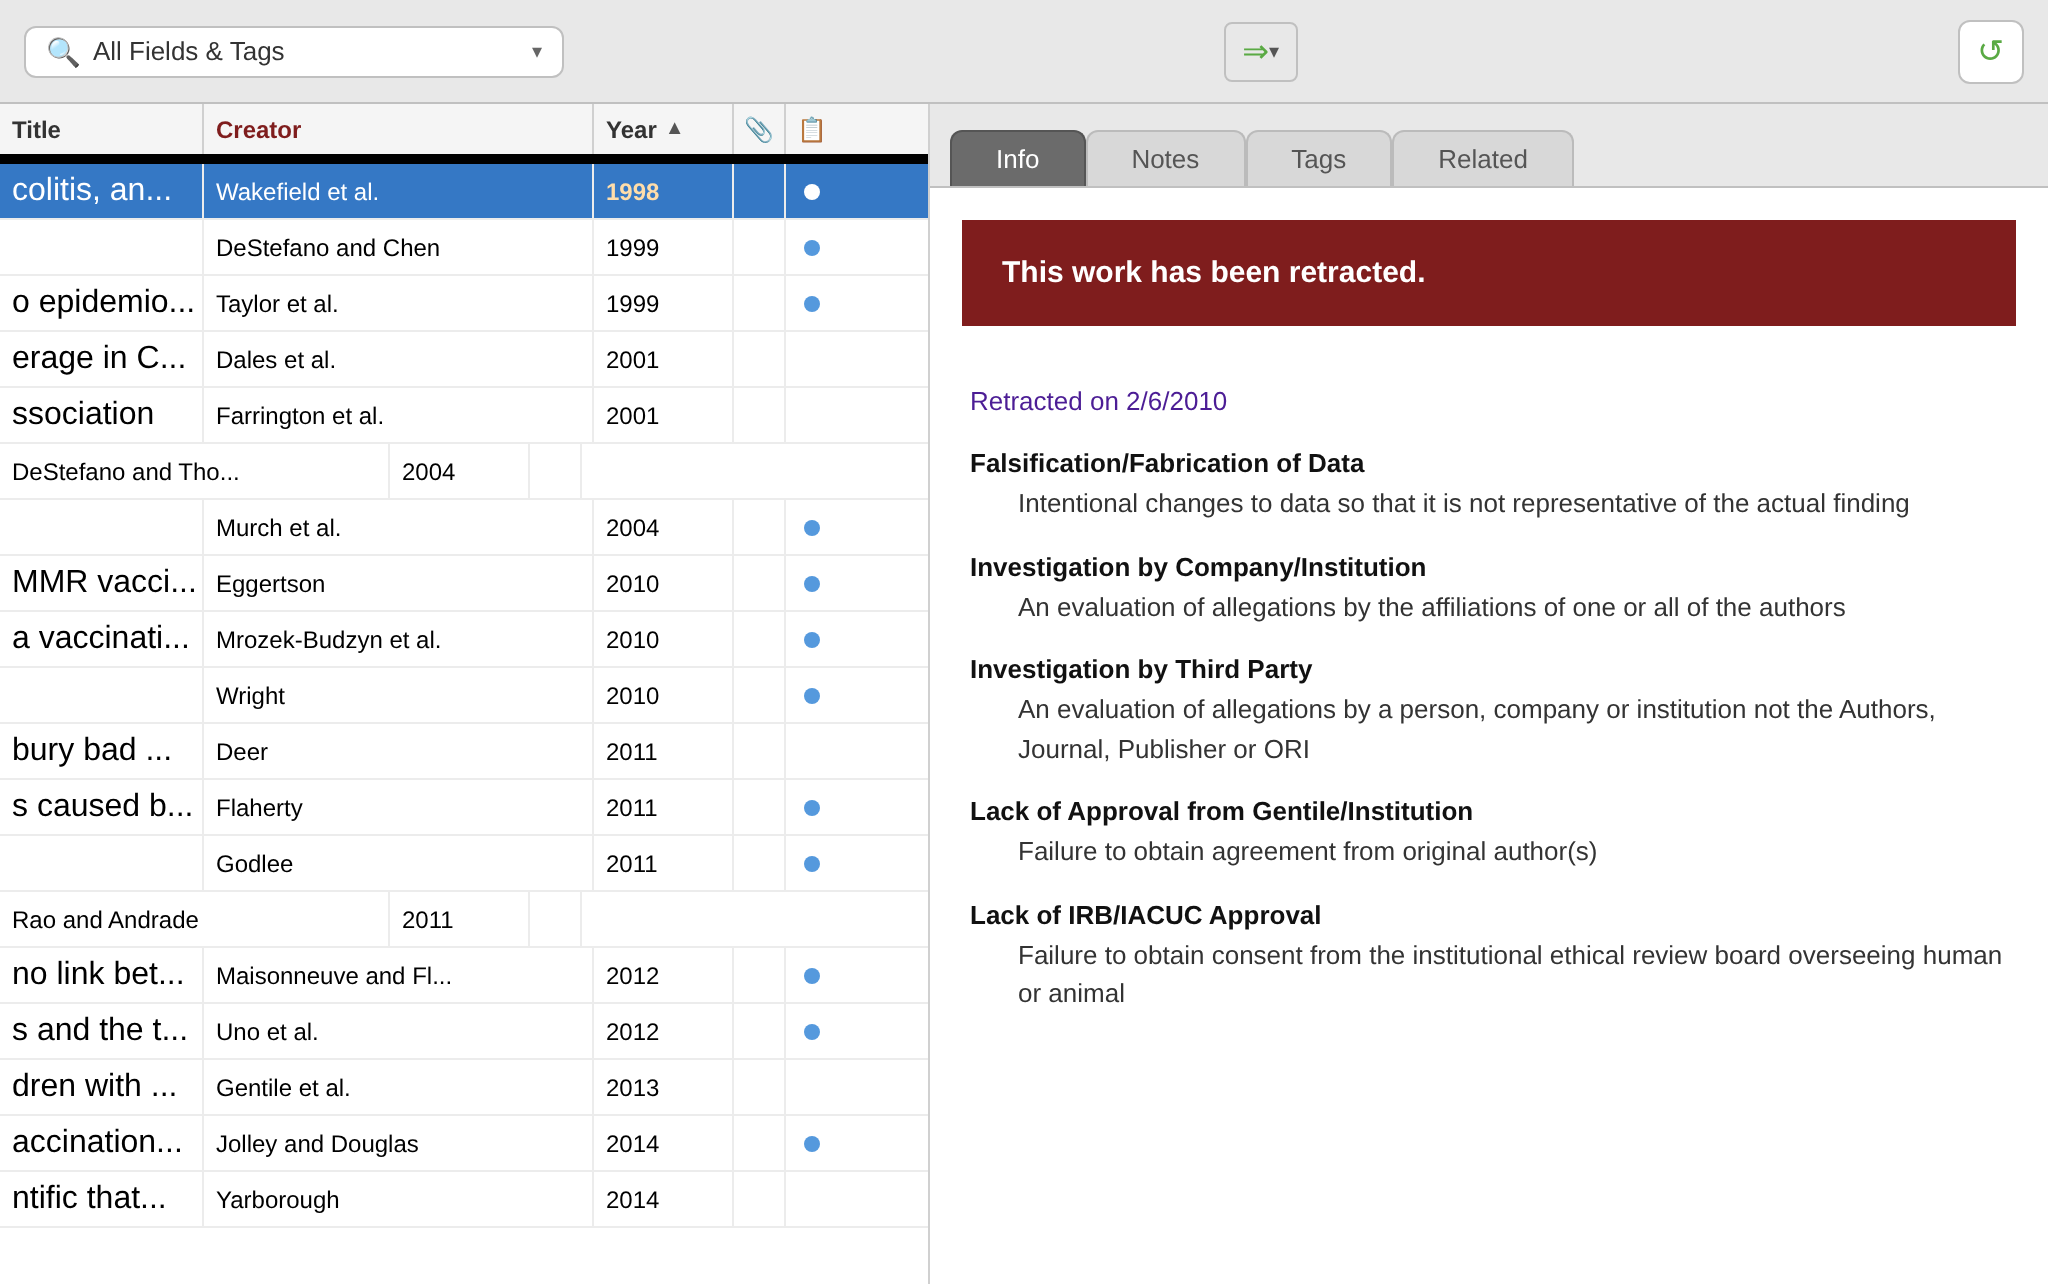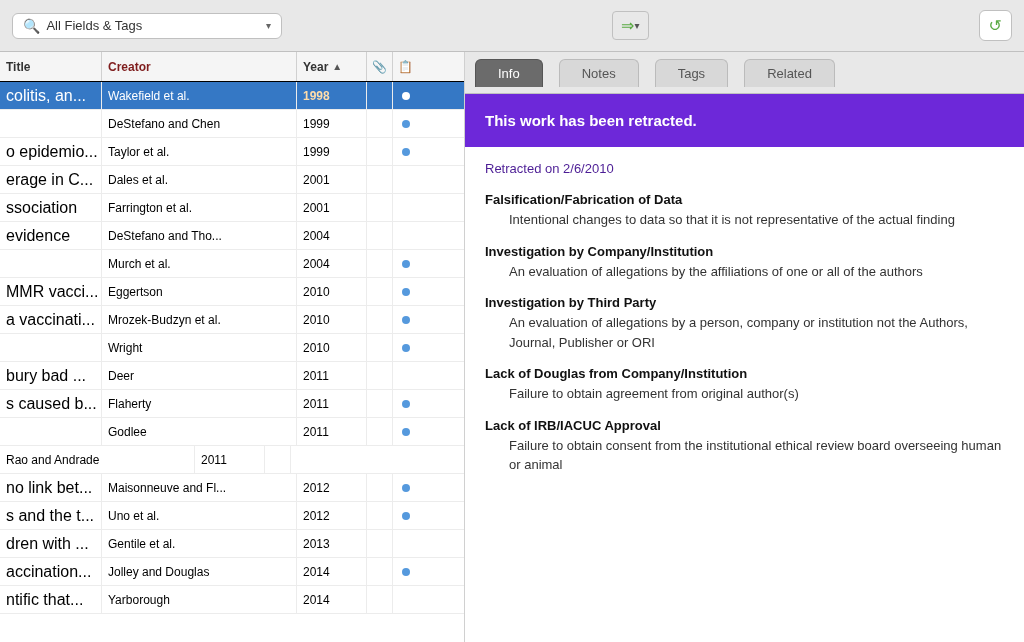--- a/index.html
+++ b/index.html
@@ -89,21 +89,21 @@
       flex-shrink: 0;
       background: white;
       border-right: 1px solid #d0d0d0;
       display: flex;
       flex-direction: column;
       overflow: hidden;
     }
     .table-header {
       display: flex;
       background: #f5f5f5;
-      border-bottom: 1px solid #000000;
+      border-bottom: 5px solid #000000;
       height: 30px;
       align-items: center;
     }
     .col-title {
       width: 102px;
       flex-shrink: 0;
       font-weight: 600;
       font-size: 12px;
       color: #333;
       padding-left: 6px;
@@ -247,23 +247,23 @@
       background: #f5f5f5;
       overflow: hidden;
     }
 
     
     .tabs-bar {
       display: flex;
       background: #e8e8e8;
       border-bottom: 1px solid #c0c0c0;
       height: 42px;
-      align-items: center;
+      align-items: flex-end;
       padding: 0 10px;
-      gap: 16px;
+      gap: 0;
     }
     .tab {
       padding: 6px 22px;
       border-radius: 6px 6px 0 0;
       cursor: pointer;
       font-size: 13px;
       font-weight: 500;
       color: #555;
       background: #d8d8d8;
       border: 1px solid #bbb;
@@ -277,26 +277,26 @@
 
     
     .right-content {
       flex: 1;
       overflow-y: auto;
       padding: 0;
       background: white;
     }
 
     .retracted-banner {
-      background: #6d28d9;
+      background: #7f1d1d;
       color: white;
       font-size: 15px;
       font-weight: 600;
       padding: 18px 20px;
-      margin: 0;
+      margin: 16px;
     }
 
     .info-body {
       padding: 14px 20px;
       background: white;
     }
 
     .retracted-date {
       font-size: 13px;
       color: #4c1d95;
@@ -398,21 +398,20 @@
       <div class="cell-dot"></div>
     </div>
         <div class="table-row">
       <div class="cell-title">ssociation</div>
       <div class="cell-creator">Farrington et al.</div>
       <div class="cell-year">2001</div>
       <div class="cell-attach"></div>
       <div class="cell-dot"></div>
     </div>
         <div class="table-row">
-      <div class="cell-title">evidence</div>
       <div class="cell-creator">DeStefano and Tho...</div>
       <div class="cell-year">2004</div>
       <div class="cell-attach"></div>
       <div class="cell-dot"></div>
     </div>
         <div class="table-row">
       <div class="cell-title"></div>
       <div class="cell-creator">Murch et al.</div>
       <div class="cell-year">2004</div>
       <div class="cell-attach"></div>
@@ -542,21 +541,21 @@
     </div>
             <div class="info-section">
       <div class="info-section-title">Investigation by Company/Institution</div>
       <div class="info-section-body">An evaluation of allegations by the affiliations of one or all of the authors</div>
     </div>
             <div class="info-section">
       <div class="info-section-title">Investigation by Third Party</div>
       <div class="info-section-body">An evaluation of allegations by a person, company or institution not the Authors, Journal, Publisher or ORI</div>
     </div>
             <div class="info-section">
-      <div class="info-section-title">Lack of Douglas from Company/Institution</div>
+      <div class="info-section-title">Lack of Approval from Gentile/Institution</div>
       <div class="info-section-body">Failure to obtain agreement from original author(s)</div>
     </div>
             <div class="info-section">
       <div class="info-section-title">Lack of IRB/IACUC Approval</div>
       <div class="info-section-body">Failure to obtain consent from the institutional ethical review board overseeing human or animal</div>
     </div>
           </div>
       </div>
     </div>
   </div>

